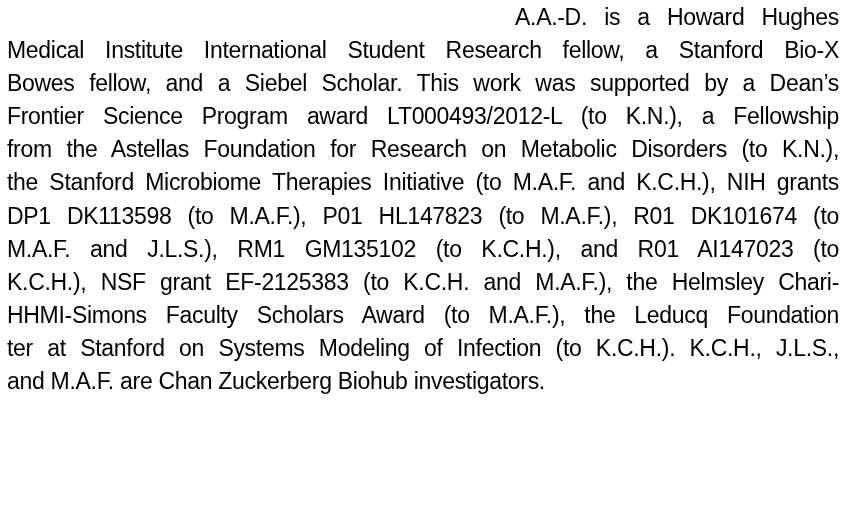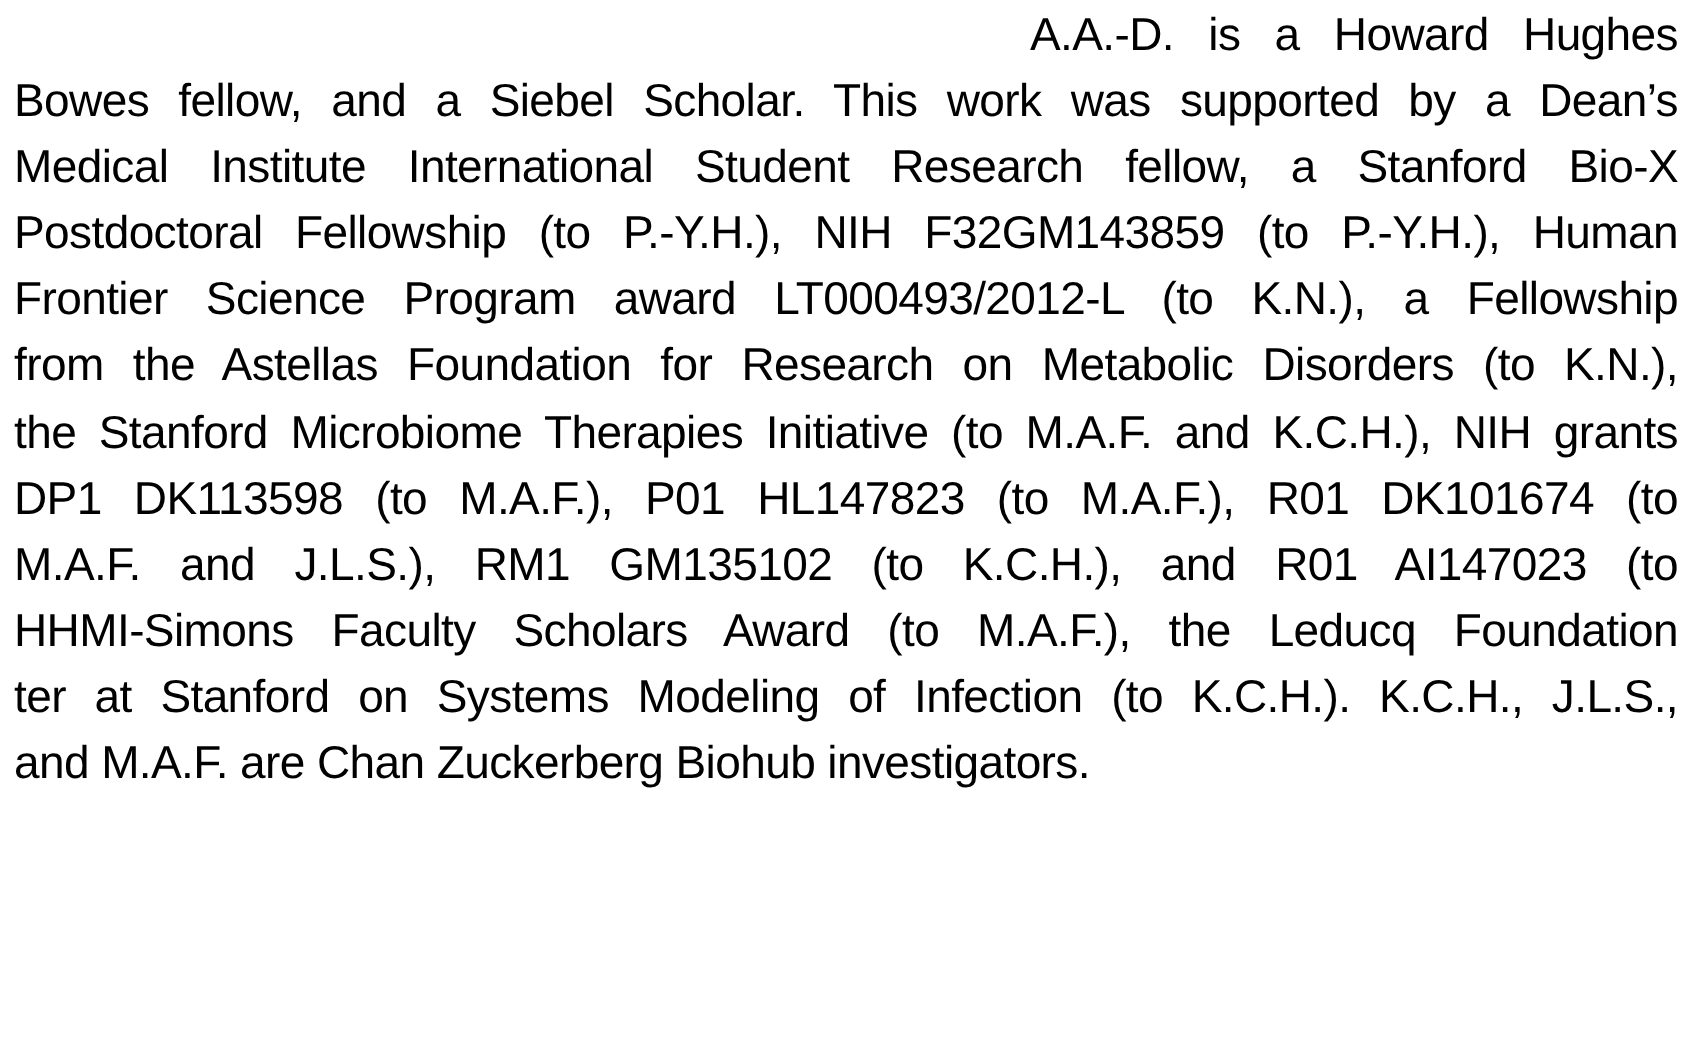--- a/index.html
+++ b/index.html
@@ -34,24 +34,24 @@
   }
   .line.last {
     text-align-last: left;
   }
 </style>
 </head>
 <body>
 
 <div class="page">
   <div class="line first">A.A.-D. is a Howard Hughes</div>
+  <div class="line">Medical Institute International Student Research fellow, a Stanford Bio-X</div>
   <div class="line">Bowes fellow, and a Siebel Scholar. This work was supported by a Dean’s</div>
-  <div class="line">Medical Institute International Student Research fellow, a Stanford Bio-X</div>
-  <div class="line">Postdoctoral Fellowship (to P.-Y.H.), NIH F32GM143859 (to P.-Y.H.), Human</div>
   <div class="line">Frontier Science Program award LT000493/2012-L (to K.N.), a Fellowship</div>
   <div class="line">from the Astellas Foundation for Research on Metabolic Disorders (to K.N.),</div>
   <div class="line">the Stanford Microbiome Therapies Initiative (to M.A.F. and K.C.H.), NIH grants</div>
   <div class="line">DP1 DK113598 (to M.A.F.), P01 HL147823 (to M.A.F.), R01 DK101674 (to</div>
   <div class="line">M.A.F. and J.L.S.), RM1 GM135102 (to K.C.H.), and R01 AI147023 (to</div>
+  <div class="line">K.C.H.), NSF grant EF-2125383 (to K.C.H. and M.A.F.), the Helmsley Chari-</div>
   <div class="line">HHMI-Simons Faculty Scholars Award (to M.A.F.), the Leducq Foundation</div>
   <div class="line">ter at Stanford on Systems Modeling of Infection (to K.C.H.). K.C.H., J.L.S.,</div>
   <div class="line last">and M.A.F. are Chan Zuckerberg Biohub investigators.</div>
 </div>
 
 </body></html>

